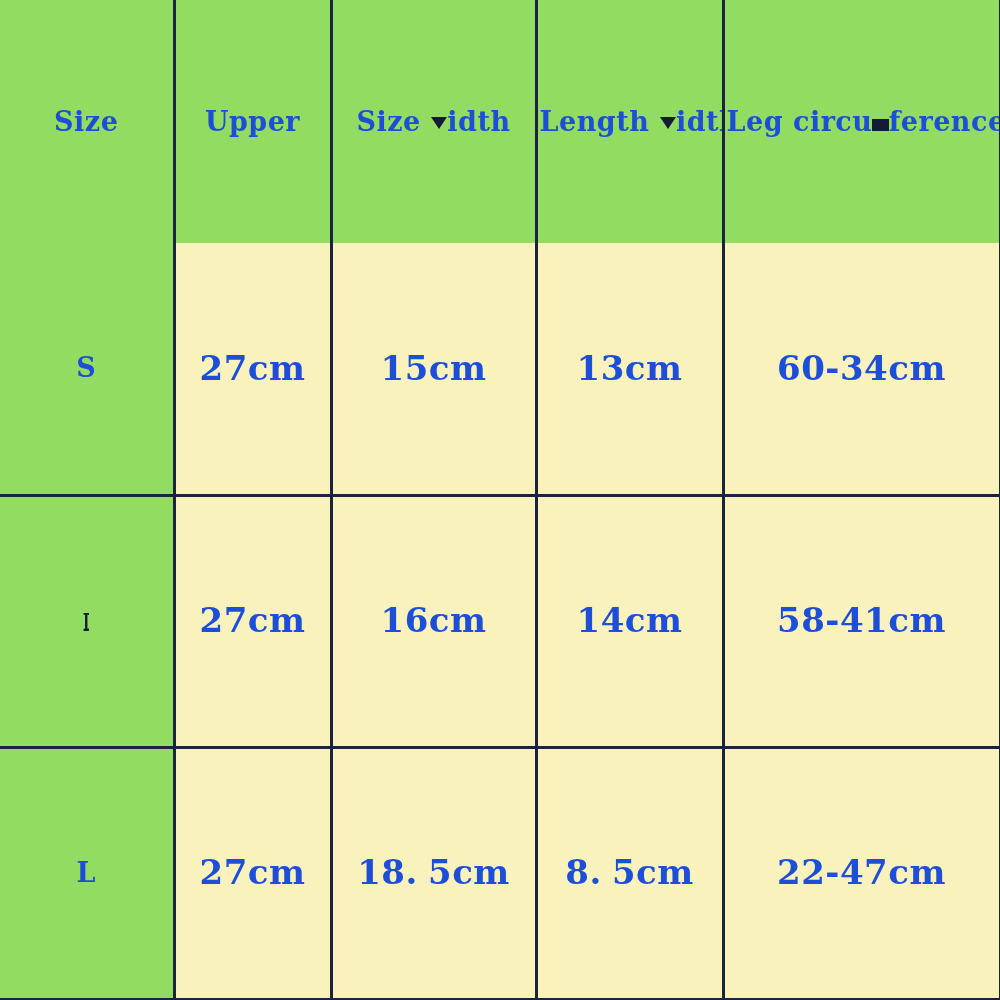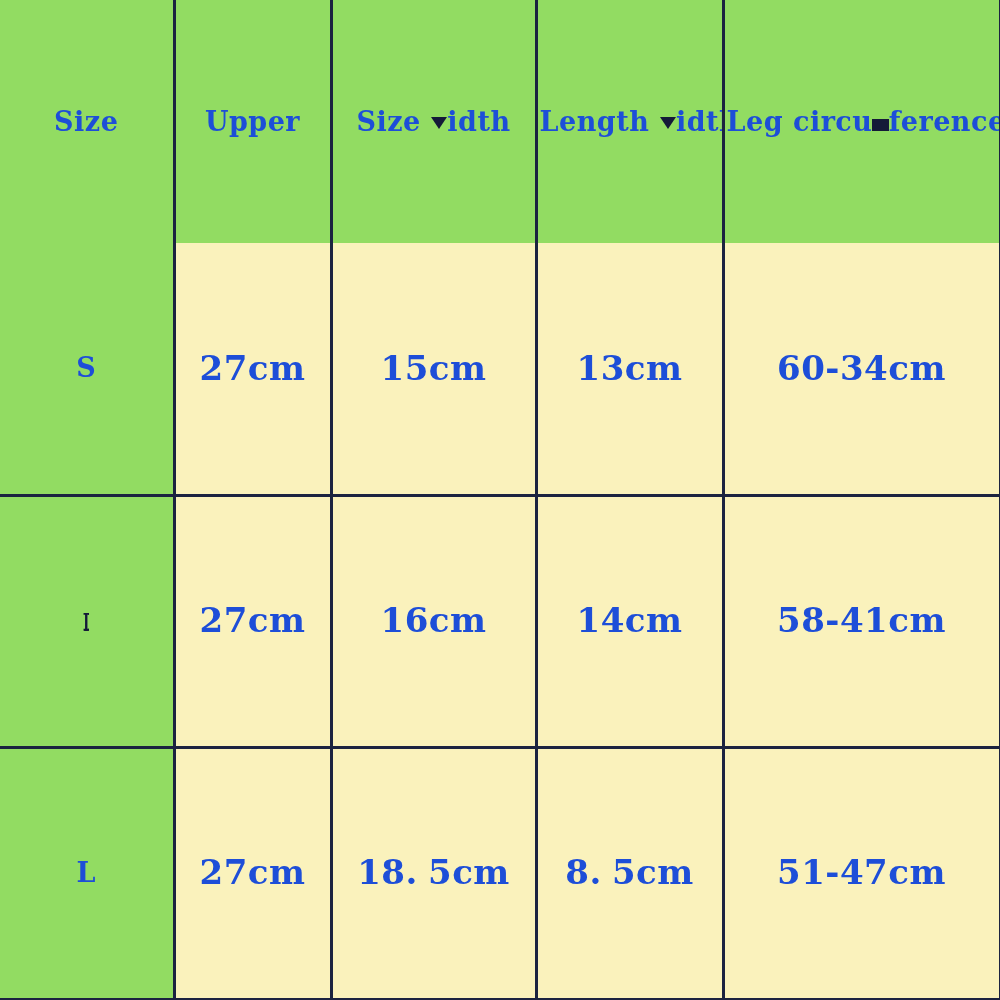--- a/index.html
+++ b/index.html
@@ -193,18 +193,18 @@
     <tr class="data-row">
       <td class="size-cell">
         <span>L</span>
       </td>
       <td class="value-cell">
         <span>27cm</span>
       </td>
       <td class="value-cell"><span>18</span>.<span class="wide-dot-gap"></span><span>5cm</span></td>
       <td class="value-cell"><span>8</span>.<span class="wide-dot-gap"></span><span>5cm</span></td>
       <td class="value-cell">
-        <span>51-47cm</span>
+        <span>22-47cm</span>
       </td>
     </tr>
 
   </tbody>
 </table>
 
 </body></html>

